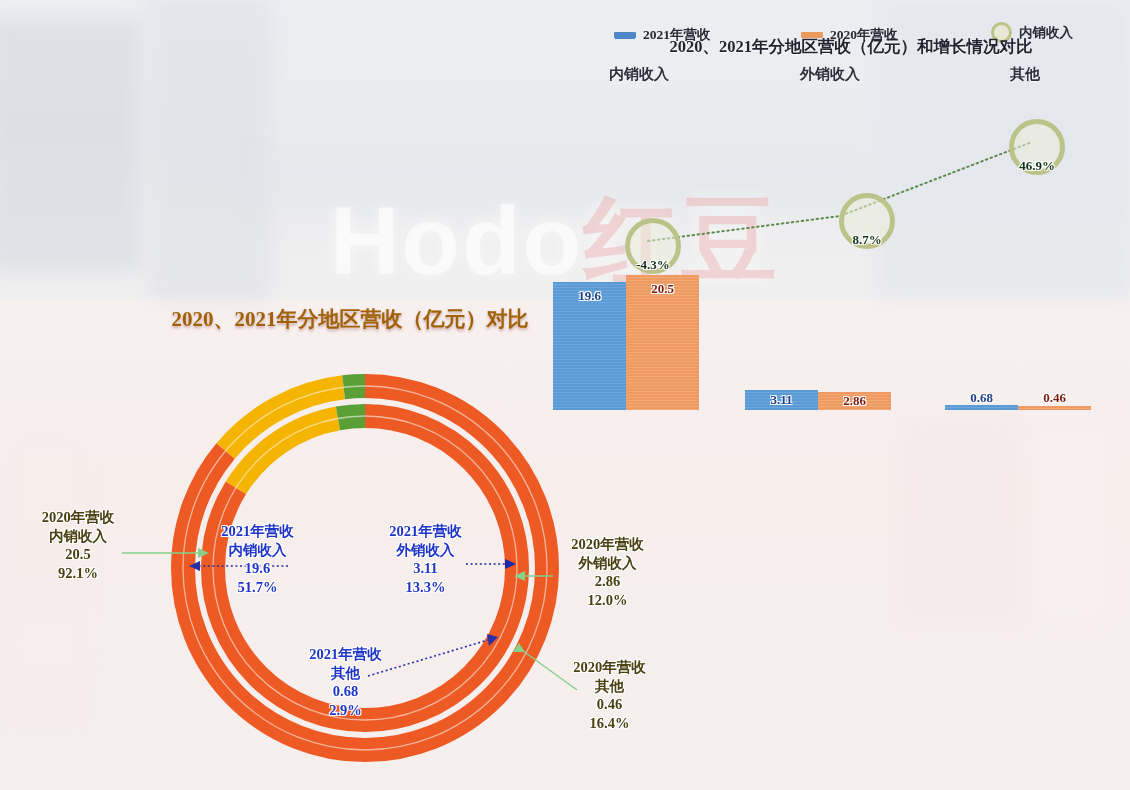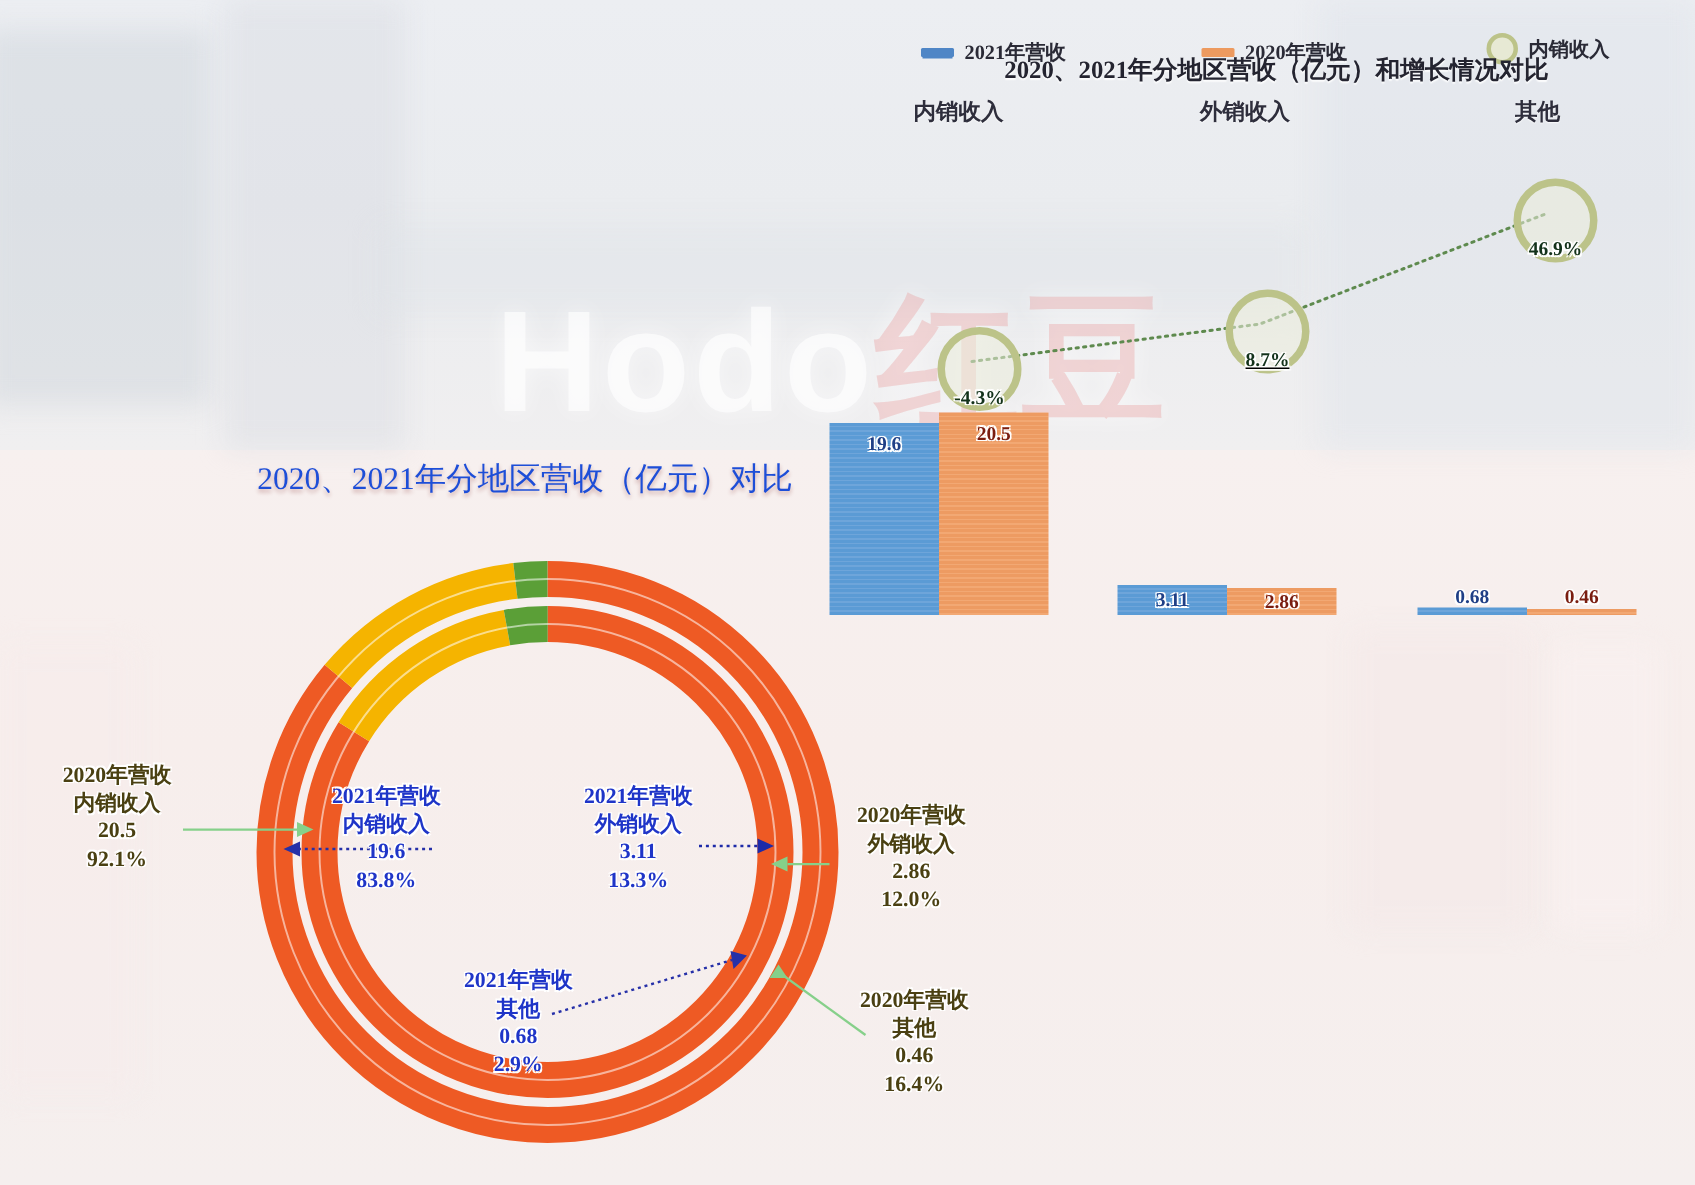--- a/index.html
+++ b/index.html
@@ -60,21 +60,21 @@
   
   .gm{position:absolute;width:46px;height:46px;border-radius:50%;
       border:5px solid #bcc389;background:rgba(235,237,219,.55);
       display:flex;align-items:center;justify-content:center;z-index:7;}
   .gm span{font-size:13px;font-weight:700;color:#13321a;
       text-shadow:-1px -1px 0 #fff,1px -1px 0 #fff,-1px 1px 0 #fff,1px 1px 0 #fff,0 0 2px #fff;margin-top:38px;}
 
   
   #donut-title{
     left:150px;top:308px;width:400px;text-align:center;
-    font-size:21px;font-weight:400;color:#1d4ed8;
+    font-size:21px;font-weight:700;color:#a16207;
     text-shadow:0 2px 3px rgba(120,20,20,.33);
   }
   
   .ann{position:absolute;font-size:14.5px;font-weight:700;line-height:1.28;
        text-align:center;z-index:8;white-space:nowrap;}
   .ann.blue{color:#1f35c8;
        text-shadow:-1px -1px 0 #fff,1px -1px 0 #fff,-1px 1px 0 #fff,1px 1px 0 #fff;}
   .ann.olive{color:#4a4012;
        text-shadow:-1px -1px 0 #fff,1px -1px 0 #fff,-1px 1px 0 #fff,1px 1px 0 #fff;}
   svg.ov{position:absolute;left:0;top:0;width:1130px;height:790px;z-index:5;pointer-events:none;}
@@ -158,21 +158,21 @@
   <polygon points="525,571 514,576 525,581" fill="#86d08a"></polygon>
   <line x1="368" y1="676" x2="488" y2="640" stroke="#2630a8" stroke-width="1.6" stroke-dasharray="2 2.6"></line>
   <polygon points="487,634 498,637 489,646" fill="#2630a8"></polygon>
   <line x1="577" y1="690" x2="519" y2="648" stroke="#86d08a" stroke-width="1.5"></line>
   <polygon points="519,643 513,652 525,652" fill="#86d08a"></polygon>
 </svg>
 
 <div class="gm" style="left:625px;top:218px;">
   <span>-4.3%</span>
 </div>
-<div class="gm" style="left:817px;top:193px;text-decoration:underline;">
+<div class="gm" style="left:839px;top:193px;">
   <span>8.7%</span>
 </div>
 <div class="gm" style="left:1009px;top:119px;">
   <span>46.9%</span>
 </div>
 
 <div class="ctext layer" id="donut-title">2020、2021年分地区营收（亿元）对比</div>
 
 <svg class="layer" style="left:165px;top:368px;width:400px;height:400px;z-index:4;" viewBox="0 0 400 400">
   <defs>
@@ -201,21 +201,21 @@
   <div>2020年营收</div>
   <div>内销收入</div>
   <div>20.5</div>
   <div>92.1%</div>
 </div>
 
 <div class="ann blue" style="left:205px;top:522px;width:105px;">
   <div>2021年营收</div>
   <div>内销收入</div>
   <div>19.6</div>
-  <div>83.8%</div>
+  <div>51.7%</div>
 </div>
 
 <div class="ann blue" style="left:373px;top:522px;width:105px;">
   <div>2021年营收</div>
   <div>外销收入</div>
   <div>3.11</div>
   <div>13.3%</div>
 </div>
 
 <div class="ann olive" style="left:555px;top:535px;width:105px;">

